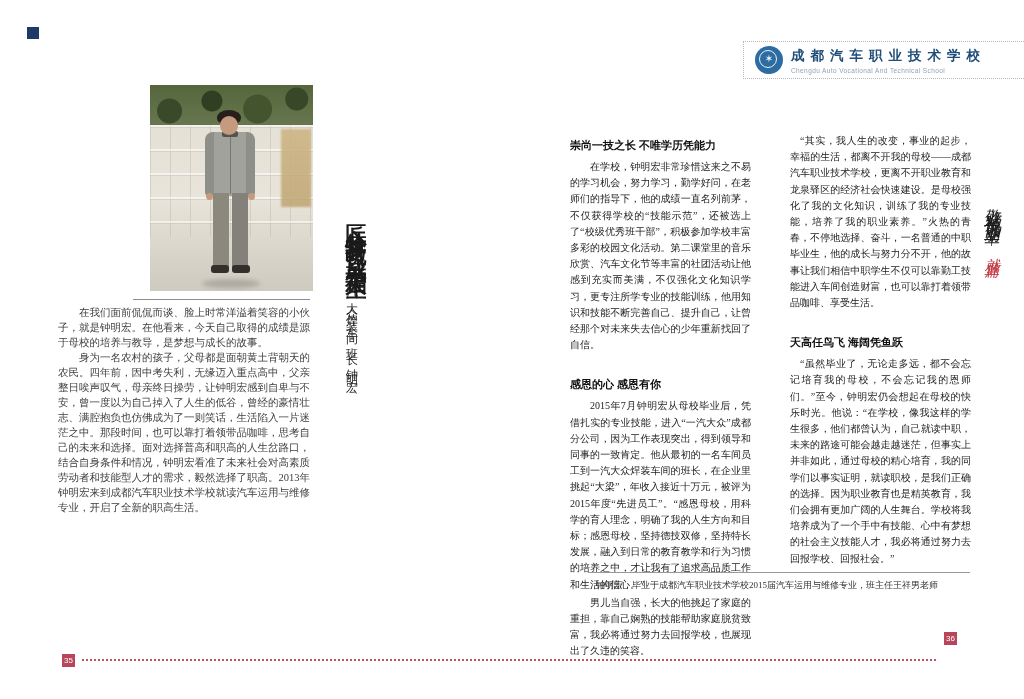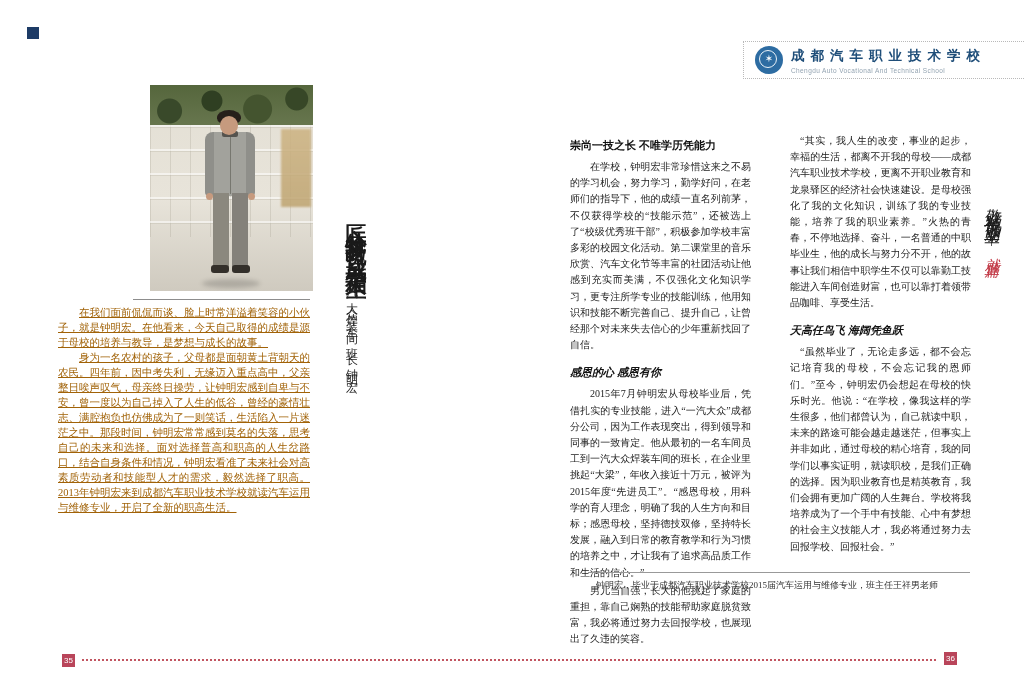--- a/index.html
+++ b/index.html
@@ -58,49 +58,49 @@
 
   
   .title-block{position:absolute;left:342px;top:208px;height:330px;writing-mode:vertical-rl;
                display:flex;flex-direction:row;}
   .title-main{font-size:21px;font-weight:700;letter-spacing:4px;color:#1a1a1a;white-space:pre;}
   .title-byline{font-size:12px;letter-spacing:6px;color:#222;padding-top:6px;margin-top:0;
                 margin-right:10px;white-space:pre;}
 
   
   .left-rule{position:absolute;left:133px;top:299px;width:177px;border-top:1px solid #8d8d8d;}
-  .left-article{position:absolute;left:58px;top:305px;width:252px;color:#a16207;text-decoration:underline;}
+  .left-article{position:absolute;left:58px;top:305px;width:252px;color:#404040;}
   .left-article p{margin:0;text-indent:2em;font-size:10.5px;line-height:15px;text-align:justify;}
 
   
   .col{position:absolute;color:#222;}
   .col1{left:570px;top:138px;width:181px;}
   .col2{left:790px;top:133px;width:181px;}
   .col h3{font-family:"Liberation Sans",sans-serif;font-size:11px;font-weight:bold;color:#111;
           margin:0 0 6px 0;}
-  .col h3.mid{margin-top:12px;font-style:italic;}
+  .col h3.mid{margin-top:24px;}
   .col p{margin:0 0 2px 0;font-size:10px;line-height:16.2px;text-align:justify;text-indent:2em;}
   .col p.quote-start{text-indent:1em;}
 
   
   .caption-rule{position:absolute;left:588px;top:572px;width:382px;border-top:1px solid #999;}
   .caption{position:absolute;left:596px;top:579px;width:374px;font-size:9px;color:#333;}
 
   
   .side-banner{position:absolute;left:972px;top:196px;width:30px;height:300px;writing-mode:vertical-rl;
                text-align:left;font-family:"Liberation Serif",serif;}
   .side-black{font-size:16px;letter-spacing:2px;color:#1c1c1c;font-style:italic;white-space:pre;}
   .side-dash{font-size:14px;color:#1c1c1c;}
   .side-red{font-size:15px;letter-spacing:3px;color:#c23a47;font-style:italic;}
 
   
   .pagebox{position:absolute;width:13px;height:13px;background:#b9455a;color:#fff;
            font-family:Liberation Sans, sans-serif;font-size:8px;line-height:13px;text-align:center;}
   .pagebox.left{left:62px;top:654px;}
-  .pagebox.right{left:944px;top:652px;}
+  .pagebox.right{left:944px;top:632px;}
   .footer-dots{position:absolute;left:82px;top:659px;width:854px;border-top:2px dotted #c25561;}
 </style>
 </head>
 <body>
 
 <div class="sheet">
 
   <div class="corner-mark"></div>
 
   <div class="header-box">
@@ -133,21 +133,21 @@
   </div>
 
   <div class="title-block">
     <div class="title-main">匠心筑梦扬帆 成就幸福人生</div>
     <div class="title-byline">一汽-大众焊装车间 班长 钟明宏</div>
   </div>
 
   <div class="left-rule"></div>
   <div class="left-article">
     <p>在我们面前侃侃而谈、脸上时常洋溢着笑容的小伙子，就是钟明宏。在他看来，今天自己取得的成绩是源于母校的培养与教导，是梦想与成长的故事。</p>
-    <p>身为一名农村的孩子，父母都是面朝黄土背朝天的农民。四年前，因中考失利，无缘迈入重点高中，父亲整日唉声叹气，母亲终日操劳，让钟明宏感到自卑与不安，曾一度以为自己掉入了人生的低谷，曾经的豪情壮志、满腔抱负也仿佛成为了一则笑话，生活陷入一片迷茫之中。那段时间，钟明宏常常感到莫名的失落，思考自己的未来和选择。面对选择普高和职高的人生岔路口，结合自身条件和情况，钟明宏看准了未来社会对高素质劳动者和技能型人才的需求，毅然选择了职高。2013年钟明宏来到成都汽车职业技术学校就读汽车运用与维修专业，开启了全新的职高生活。</p>
+    <p>身为一名农村的孩子，父母都是面朝黄土背朝天的农民。四年前，因中考失利，无缘迈入重点高中，父亲整日唉声叹气，母亲终日操劳，让钟明宏感到自卑与不安，曾一度以为自己掉入了人生的低谷，曾经的豪情壮志、满腔抱负也仿佛成为了一则笑话，生活陷入一片迷茫之中。那段时间，也可以靠打着领带品咖啡，思考自己的未来和选择。面对选择普高和职高的人生岔路口，结合自身条件和情况，钟明宏看准了未来社会对高素质劳动者和技能型人才的需求，毅然选择了职高。2013年钟明宏来到成都汽车职业技术学校就读汽车运用与维修专业，开启了全新的职高生活。</p>
   </div>
 
   <div class="col col1">
     <h3>崇尚一技之长 不唯学历凭能力</h3>
     <p>在学校，钟明宏非常珍惜这来之不易的学习机会，努力学习，勤学好问，在老师们的指导下，他的成绩一直名列前茅，不仅获得学校的“技能示范”，还被选上了“校级优秀班干部”，积极参加学校丰富多彩的校园文化活动。第二课堂里的音乐欣赏、汽车文化节等丰富的社团活动让他感到充实而美满，不仅强化文化知识学习，更专注所学专业的技能训练，他用知识和技能不断完善自己、提升自己，让曾经那个对未来失去信心的少年重新找回了自信。</p>
     <h3 class="mid">感恩的心 感恩有你</h3>
     <p>2015年7月钟明宏从母校毕业后，凭借扎实的专业技能，进入“一汽大众”成都分公司，因为工作表现突出，得到领导和同事的一致肯定。他从最初的一名车间员工到一汽大众焊装车间的班长，在企业里挑起“大梁”，年收入接近十万元，被评为2015年度“先进员工”。“感恩母校，用科学的育人理念，明确了我的人生方向和目标；感恩母校，坚持德技双修，坚持特长发展，融入到日常的教育教学和行为习惯的培养之中，才让我有了追求高品质工作和生活的信心。”</p>
     <p>男儿当自强，长大的他挑起了家庭的重担，靠自己娴熟的技能帮助家庭脱贫致富，我必将通过努力去回报学校，也展现出了久违的笑容。</p>
   </div>
 

